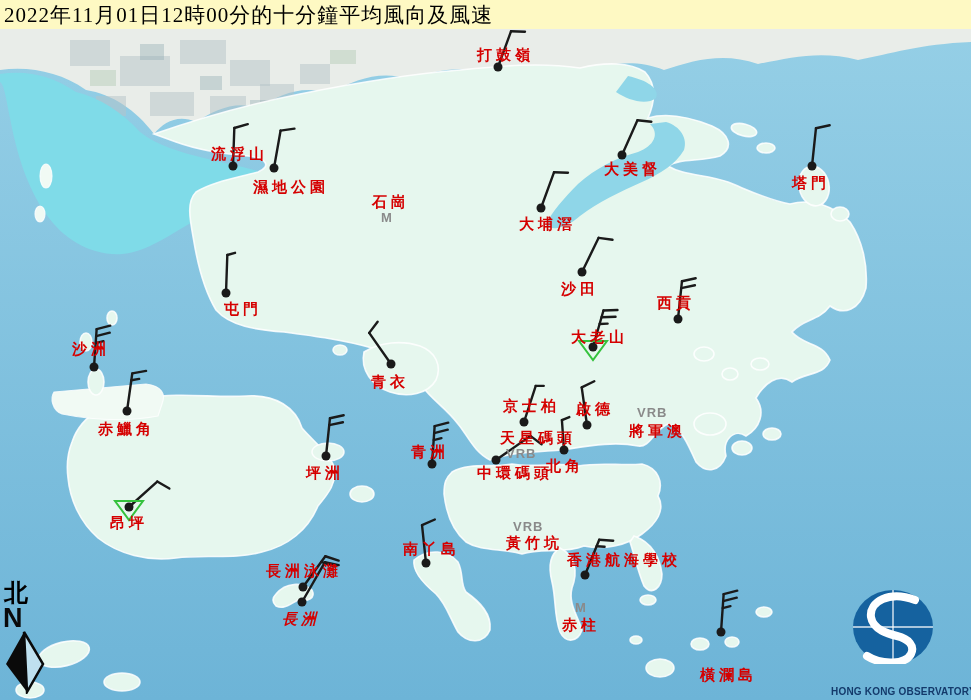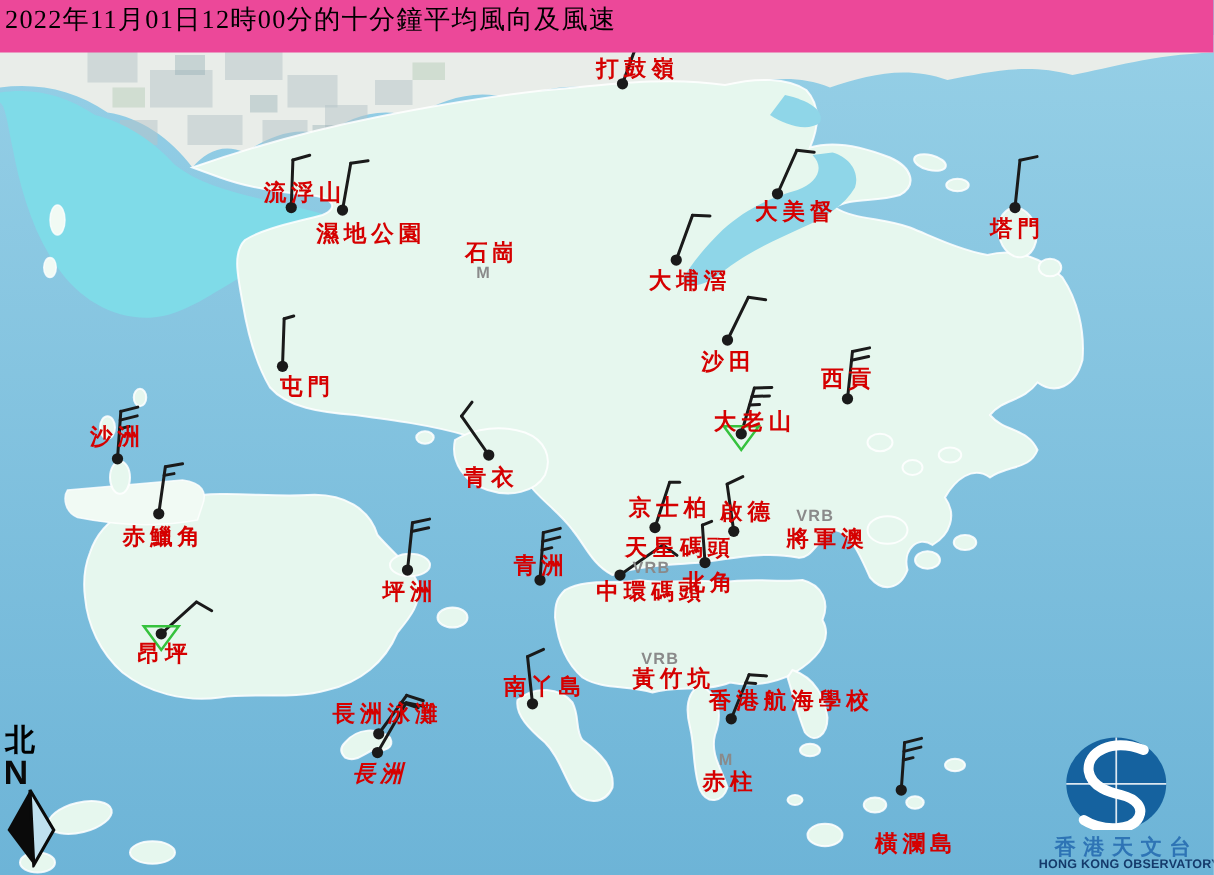--- a/index.html
+++ b/index.html
@@ -15,27 +15,27 @@
   .stop-sea-top{stop-color:var(--sea-top);}
   .stop-sea-bottom{stop-color:var(--sea-bottom);}
   .urban{fill:var(--urban-land);}
   .bay{fill:var(--bay);}
   .tolo{fill:var(--tolo);}
   .land{fill:var(--land);stroke:rgba(255,255,255,.85);stroke-width:1.6;}
   .land-lite{fill:#f1faf4;stroke:rgba(255,255,255,.8);stroke-width:1.2;}
   .tex1{fill:#b6c3c8;opacity:.5;}
   .tex2{fill:#8fa8b0;opacity:.38;}
   .tex3{fill:#b8cdb9;opacity:.5;}
-  .titlebar{position:absolute;left:0;top:0;width:100%;height:42px;background:#ec4899;
+  .titlebar{position:absolute;left:0;top:0;width:100%;height:29px;background:#fef9c3;
             box-sizing:border-box;}
   .title-text{position:absolute;left:4px;top:1px;font-family:"Liberation Serif",serif;
               font-size:21px;color:#000;letter-spacing:1px;white-space:nowrap;}
   #label-layer{position:absolute;left:0;top:0;width:100%;height:100%;pointer-events:none;}
   .st-label{position:absolute;color:var(--station-label);font-family:"Liberation Serif",serif;
-            font-weight:bold;font-size:18px;letter-spacing:4px;white-space:nowrap;line-height:17px;}
+            font-weight:bold;font-size:15px;letter-spacing:4px;white-space:nowrap;line-height:17px;}
   .st-ind{position:absolute;color:var(--indicator-gray);font-weight:bold;font-size:13px;
           letter-spacing:1px;line-height:14px;}
   #barb-layer{position:absolute;left:0;top:0;}
   .staff{stroke:var(--barb-black);stroke-width:2.4;stroke-linecap:round;fill:none;}
   .dot{fill:var(--barb-black);}
   .summit{fill:none;stroke:var(--summit-green);stroke-width:2;}
   .compass{position:absolute;left:2px;top:580px;width:48px;text-align:left;}
   .compass-cn{display:block;font-family:"Liberation Serif",serif;font-weight:bold;
               font-size:24px;color:#000;line-height:26px;margin-left:2px;}
   .compass-n{display:block;font-weight:bold;font-size:27px;color:#0a0a0a;line-height:24px;
@@ -354,17 +354,16 @@
     </svg>
   </div>
 
   <div class="logo">
     <svg width="140" height="92" viewBox="0 0 140 92">
       <ellipse cx="62" cy="55" rx="40" ry="37" fill="var(--logo-blue)"></ellipse>
       <line x1="22" y1="55" x2="102" y2="55" stroke="#ffffff" stroke-width="1.4" opacity=".85"></line>
       <line x1="62" y1="18" x2="62" y2="92" stroke="#ffffff" stroke-width="1.4" opacity=".85"></line>
       <path d="M84,28 C58,18 38,30 40,45 C42,58 58,62 66,64 C78,67 84,74 80,82 C75,92 52,94 36,84" fill="none" stroke="#ffffff" stroke-width="8" stroke-linecap="round"></path>
     </svg>
-    <div class="logo-cn">香港天文台</div>
     <div class="logo-en">HONG KONG OBSERVATORY</div>
   </div>
 
 </div>
 
 </body></html>

